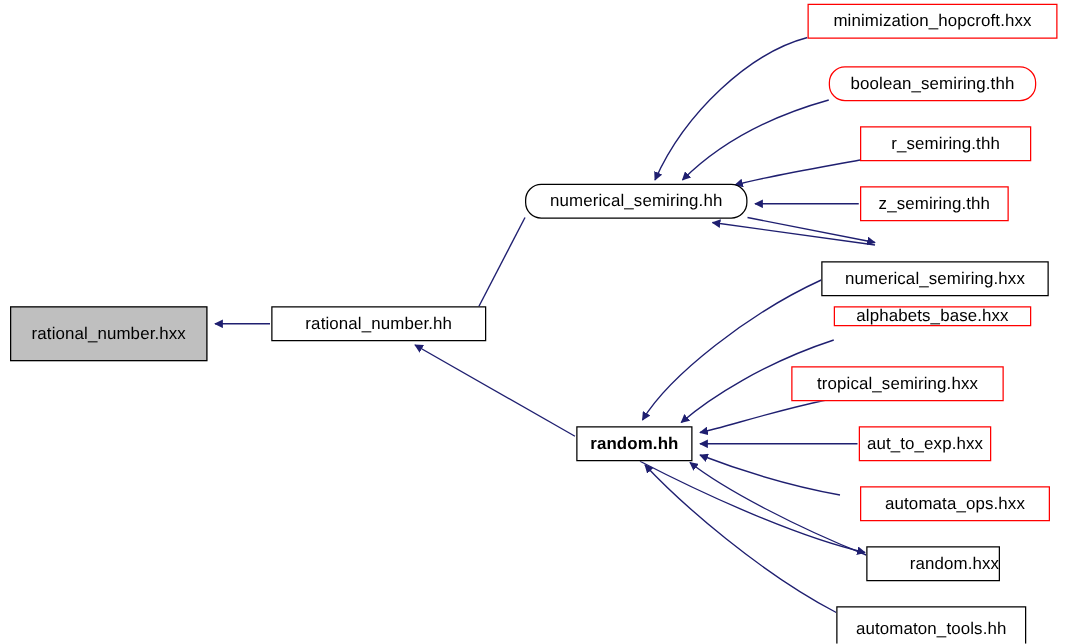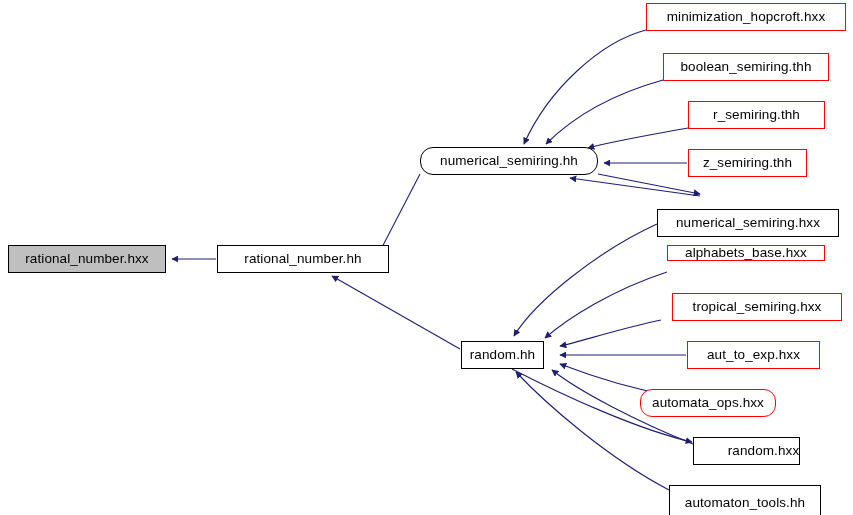--- a/index.html
+++ b/index.html
@@ -70,57 +70,57 @@
       <path d="M 657,224 C 600,250 536,300 514,336" fill="none" stroke="#1f1f70" stroke-width="1.1" marker-end="url(#arrowhead)"></path>
       <path d="M 667,272 C 612,290 568,318 545,338" fill="none" stroke="#1f1f70" stroke-width="1.1" marker-end="url(#arrowhead)"></path>
       <path d="M 661,320 C 614,330 580,342 560,346" fill="none" stroke="#1f1f70" stroke-width="1.1" marker-end="url(#arrowhead)"></path>
       <path d="M 686,355 L 560,355" fill="none" stroke="#1f1f70" stroke-width="1.1" marker-end="url(#arrowhead)"></path>
       <path d="M 672,396 C 628,388 586,374 560,364" fill="none" stroke="#1f1f70" stroke-width="1.1" marker-end="url(#arrowhead)"></path>
       <path d="M 693,444 C 638,422 580,392 552,370" fill="none" stroke="#1f1f70" stroke-width="1.1" marker-end="url(#arrowhead)"></path>
       <path d="M 512,369 C 568,398 640,430 692,442" fill="none" stroke="#1f1f70" stroke-width="1.1" marker-end="url(#arrowhead)"></path>
       <path d="M 669,490 C 608,458 546,404 516,372" fill="none" stroke="#1f1f70" stroke-width="1.1" marker-end="url(#arrowhead)"></path>
     </svg>
   <div id="nodes-layer">
-      <div class="node current" style="left: 8px; top: 245px; width: 158px; height: 28px;">
+      <div class="node current" style="left: 8px; top: 245px; width: 158px; height: 44px;">
         <span class="node-label">rational_number.hxx</span>
       </div>
       <div class="node" style="left: 217px; top: 245px; width: 172px; height: 28px;">
         <span class="node-label">rational_number.hh</span>
       </div>
       <div class="node" style="left: 420px; top: 147px; width: 178px; height: 28px; border-radius: 13px;">
         <span class="node-label">numerical_semiring.hh</span>
       </div>
-      <div class="node" style="left: 461px; top: 341px; width: 83px; height: 28px;">
+      <div class="node" style="left: 461px; top: 341px; width: 93px; height: 28px; font-weight: bold;">
         <span class="node-label">random.hh</span>
       </div>
       <div class="node red" style="left: 646px; top: 3px; width: 200px; height: 28px; justify-content: center;">
         <span class="node-label">minimization_hopcroft.hxx</span>
       </div>
-      <div class="node red" style="left: 663px; top: 53px; width: 166px; height: 28px;">
+      <div class="node red" style="left: 663px; top: 53px; width: 166px; height: 28px; border-radius: 13px;">
         <span class="node-label">boolean_semiring.thh</span>
       </div>
       <div class="node red" style="left: 688px; top: 101px; width: 137px; height: 28px;">
         <span class="node-label">r_semiring.thh</span>
       </div>
       <div class="node red" style="left: 688px; top: 149px; width: 119px; height: 28px;">
         <span class="node-label">z_semiring.thh</span>
       </div>
       <div class="node" style="left: 657px; top: 197px; width: 182px; height: 28px; margin-top: 12px;">
         <span class="node-label">numerical_semiring.hxx</span>
       </div>
       <div class="node red" style="left: 667px; top: 245px; width: 158px; height: 16px;">
         <span class="node-label">alphabets_base.hxx</span>
       </div>
-      <div class="node red" style="left: 672px; top: 293px; width: 170px; height: 28px;">
+      <div class="node red" style="left: 633px; top: 293px; width: 170px; height: 28px;">
         <span class="node-label">tropical_semiring.hxx</span>
       </div>
-      <div class="node red" style="left: 687px; top: 341px; width: 133px; height: 28px;">
+      <div class="node red" style="left: 687px; top: 341px; width: 106px; height: 28px;">
         <span class="node-label">aut_to_exp.hxx</span>
       </div>
-      <div class="node red" style="left: 640px; top: 389px; width: 136px; height: 28px; border-radius: 12px;">
+      <div class="node red" style="left: 688px; top: 389px; width: 152px; height: 28px;">
         <span class="node-label">automata_ops.hxx</span>
       </div>
       <div class="node" style="left: 693px; top: 437px; width: 107px; height: 28px; padding-left: 34px;">
         <span class="node-label">random.hxx</span>
       </div>
       <div class="node" style="left: 669px; top: 485px; width: 152px; height: 36px;">
         <span class="node-label">automaton_tools.hh</span>
       </div>
     </div>
 </div>

